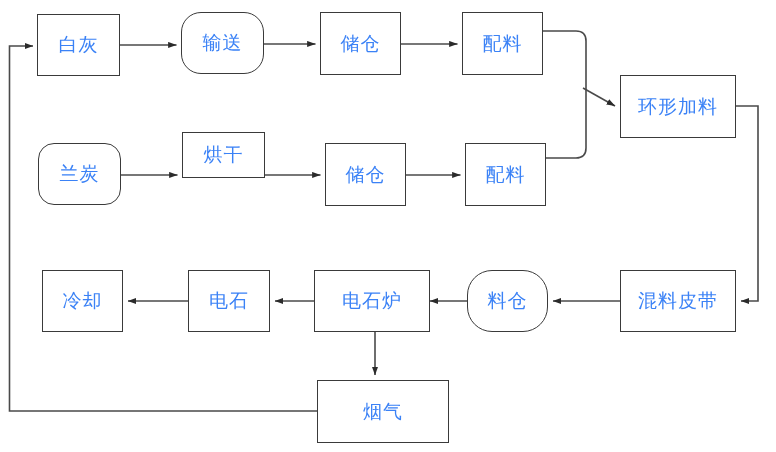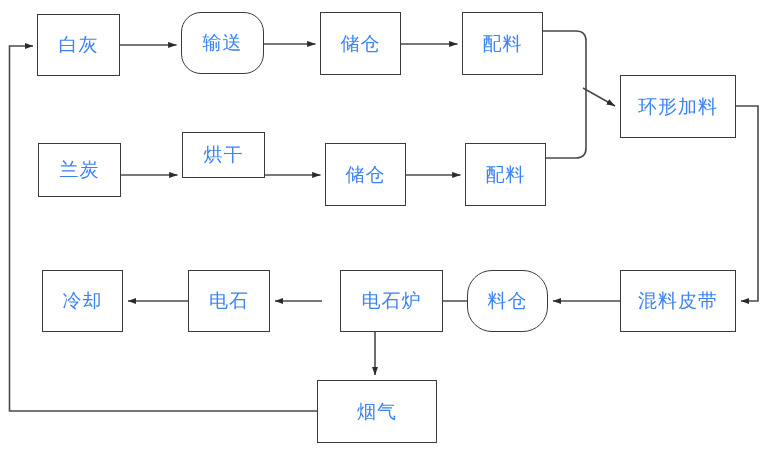--- a/index.html
+++ b/index.html
@@ -87,47 +87,47 @@
   </div>
   <div class="node" style="left: 181px; top: 12px; width: 83px; height: 62px; border-radius: 20px;">
     <span class="node-label">输送</span>
   </div>
   <div class="node" style="left: 320px; top: 12px; width: 81px; height: 63px;">
     <span class="node-label">储仓</span>
   </div>
   <div class="node" style="left: 462px; top: 12px; width: 81px; height: 63px;">
     <span class="node-label">配料</span>
   </div>
-  <div class="node" style="left: 38px; top: 143px; width: 83px; height: 54px;">
+  <div class="node" style="left: 38px; top: 143px; width: 83px; height: 62px; border-radius: 16px;">
     <span class="node-label">兰炭</span>
   </div>
   <div class="node" style="left: 182px; top: 132px; width: 83px; height: 46px;">
     <span class="node-label">烘干</span>
   </div>
   <div class="node" style="left: 325px; top: 143px; width: 81px; height: 63px;">
     <span class="node-label">储仓</span>
   </div>
   <div class="node" style="left: 465px; top: 143px; width: 81px; height: 63px;">
     <span class="node-label">配料</span>
   </div>
   <div class="node" style="left: 620px; top: 75px; width: 116px; height: 63px;">
     <span class="node-label">环形加料</span>
   </div>
   <div class="node" style="left: 42px; top: 270px; width: 81px; height: 62px;">
     <span class="node-label">冷却</span>
   </div>
   <div class="node" style="left: 188px; top: 270px; width: 82px; height: 62px;">
     <span class="node-label">电石</span>
   </div>
-  <div class="node" style="left: 340px; top: 270px; width: 103px; height: 62px;">
+  <div class="node" style="left: 314px; top: 270px; width: 116px; height: 62px;">
     <span class="node-label">电石炉</span>
   </div>
   <div class="node" style="left: 467px; top: 270px; width: 81px; height: 62px; border-radius: 25px;">
     <span class="node-label">料仓</span>
   </div>
   <div class="node" style="left: 620px; top: 270px; width: 116px; height: 62px;">
     <span class="node-label">混料皮带</span>
   </div>
-  <div class="node" style="left: 317px; top: 380px; width: 120px; height: 63px;">
+  <div class="node" style="left: 317px; top: 380px; width: 132px; height: 63px;">
     <span class="node-label">烟气</span>
   </div>
 
 </div>
 
 </body></html>

